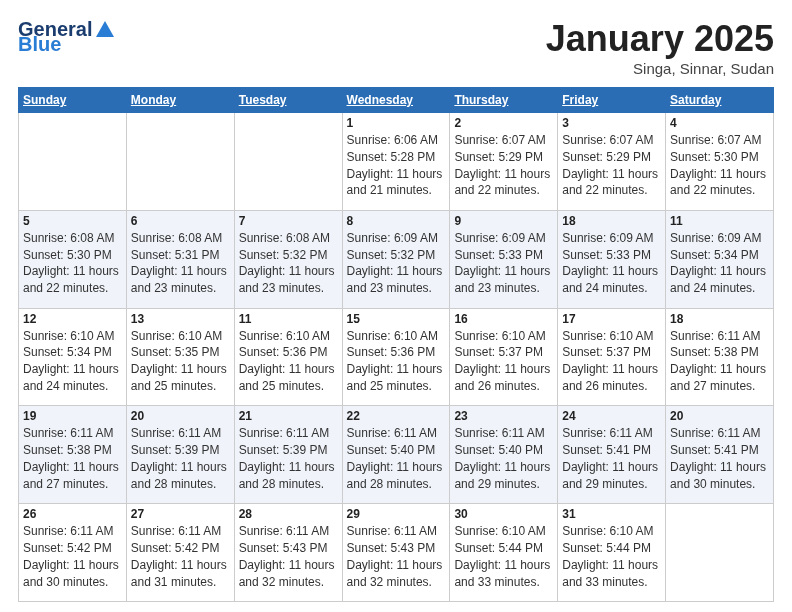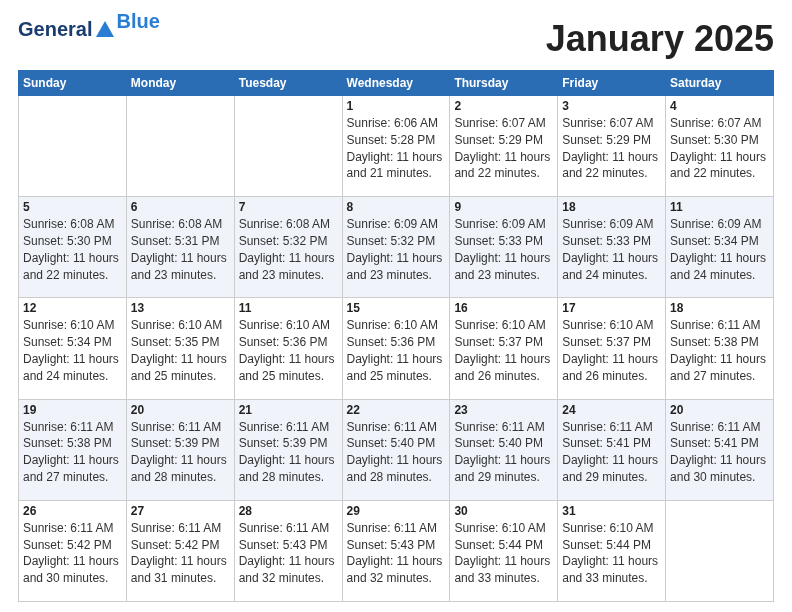--- a/index.html
+++ b/index.html
@@ -18,21 +18,21 @@
       flex-direction: column;
     }
     .top-section {
       display: flex;
       justify-content: space-between;
       align-items: flex-start;
       margin-bottom: 10px;
     }
     .logo-area {
       display: flex;
-      flex-direction: row;
+      flex-direction: column;
       align-items: flex-start;
     }
     .logo-text {
       display: flex;
       align-items: center;
       font-size: 20px;
       font-weight: bold;
       color: #1a3c6e;
     }
     .logo-icon {
@@ -61,20 +61,21 @@
       table-layout: fixed;
     }
     .calendar th {
       background: #2a6db5;
       color: #fff;
       font-size: 12px;
       font-weight: bold;
       padding: 5px 4px;
       text-align: left;
       border: 1px solid #2a6db5;
+      text-decoration: underline;
     }
     .calendar td {
       border: 1px solid #ccc;
       vertical-align: top;
       padding: 3px 4px;
       font-size: 9.5px;
       color: #222;
       background: #fff;
       height: 88px;
     }
@@ -110,20 +111,21 @@
         <span style="color:#1a3c6e;">General</span>
         <svg class="logo-icon" viewBox="0 0 22 22">
           <polygon points="11,2 20,18 2,18" fill="#2a7dd4"></polygon>
         </svg>
         <br>
       </div>
       <div style="font-size:20px; font-weight:bold; color:#2a7dd4; margin-top:-8px;">Blue</div>
     </div>
     <div class="header-right">
       <div class="month-title">January 2025</div>
+      <div class="location-title">Singa, Sinnar, Sudan</div>
     </div>
   </div>
 
   <table class="calendar">
     <thead>
       <tr>
         <th>Sunday</th>
         <th>Monday</th>
         <th>Tuesday</th>
         <th>Wednesday</th>

